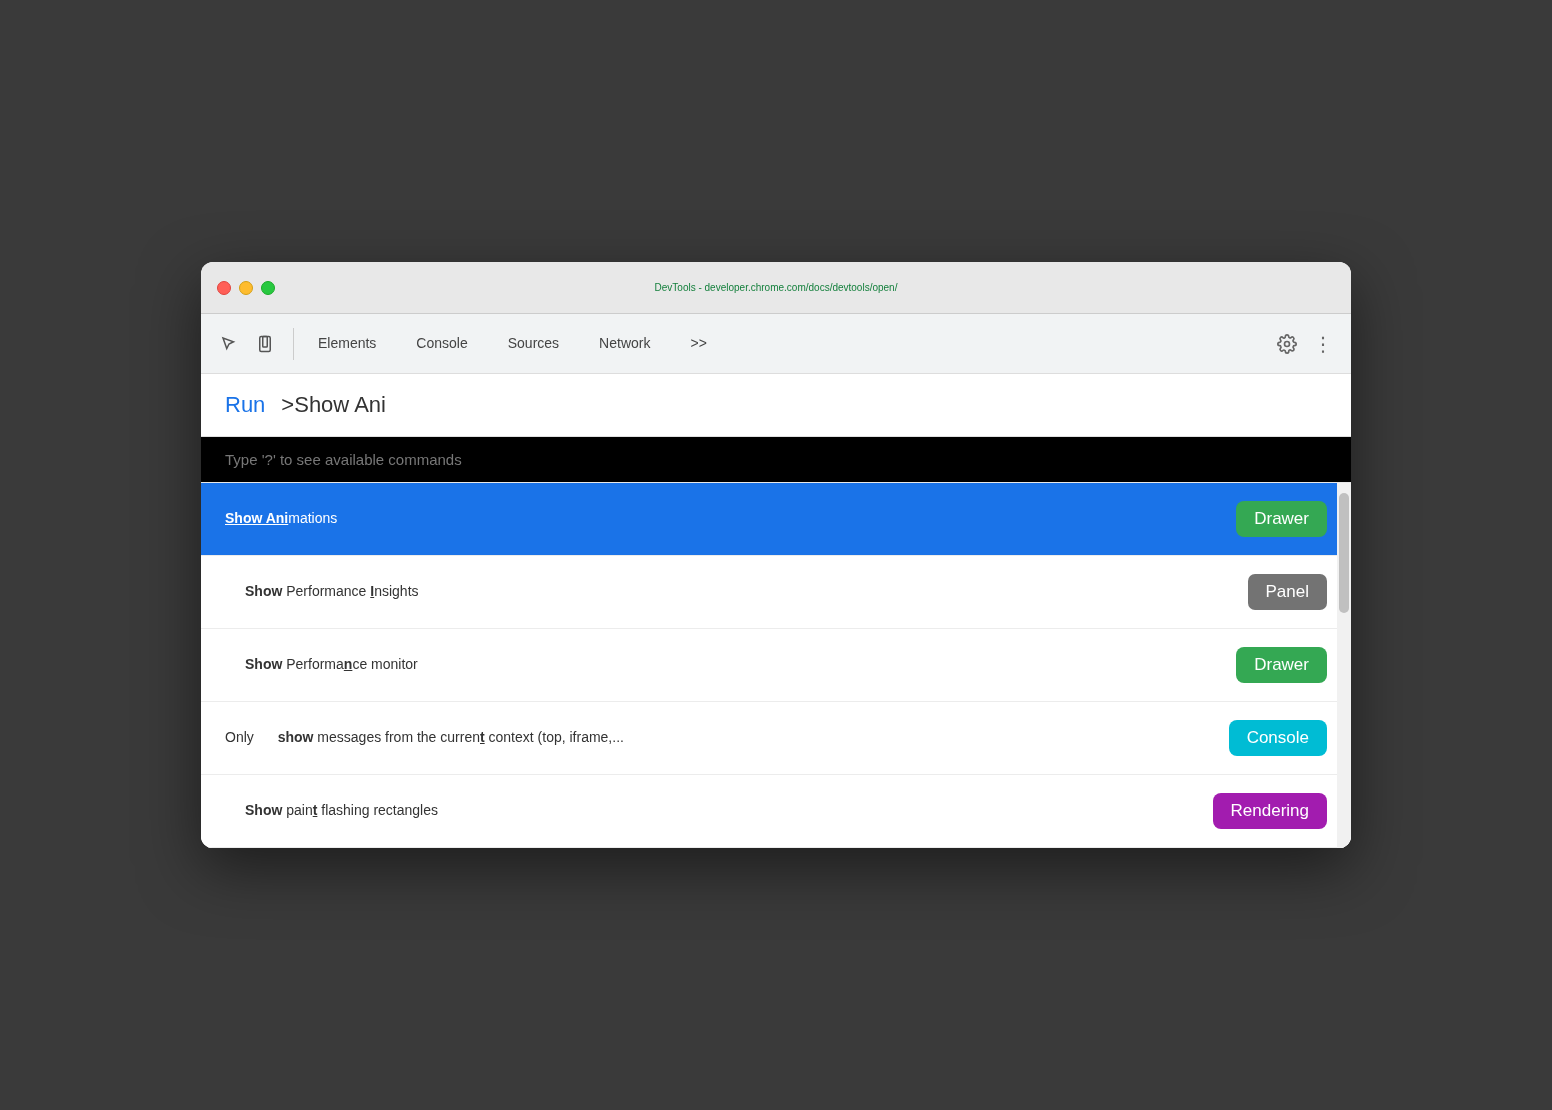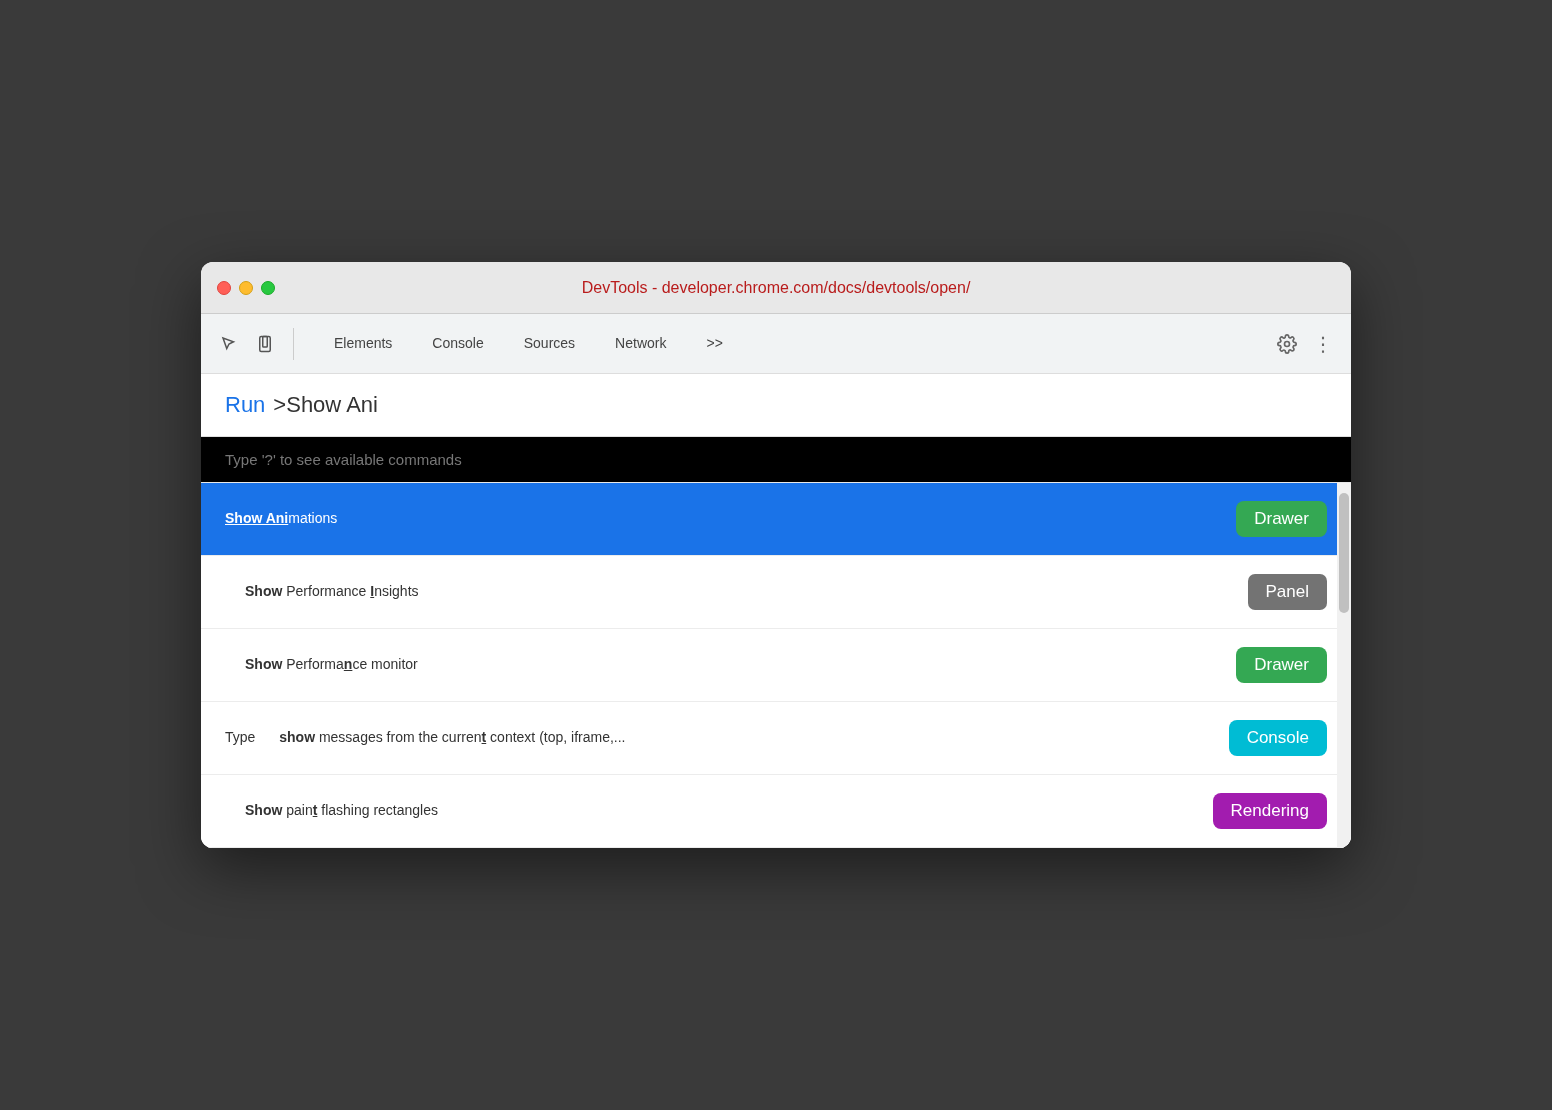--- a/index.html
+++ b/index.html
@@ -45,33 +45,33 @@
     }
 
     .traffic-close { background: #ff5f57; border: 1px solid #e0443e; }
     .traffic-minimize { background: #febc2e; border: 1px solid #d4a017; }
     .traffic-maximize { background: #28c840; border: 1px solid #1aab29; }
 
     .titlebar-text {
       position: absolute;
       left: 50%;
       transform: translateX(-50%);
-      font-size: 16px;
-      color: #b91c1c;
+      font-size: 10px;
+      color: #15803d;
       font-weight: 500;
     }
 
     .toolbar {
       background: #f1f3f4;
       height: 60px;
       display: flex;
       align-items: center;
       padding: 0 12px;
       border-bottom: 1px solid #ddd;
-      gap: 16px;
+      gap: 0;
     }
 
     .toolbar-icons {
       display: flex;
       align-items: center;
       gap: 4px;
       padding-right: 12px;
       border-right: 1px solid #ccc;
       margin-right: 4px;
     }
@@ -133,21 +133,21 @@
     .devtools-body {
       background: #fff;
     }
 
     .command-bar {
       padding: 18px 24px;
       border-bottom: 1px solid #e0e0e0;
       font-size: 22px;
       display: flex;
       align-items: flex-end;
-      gap: 8px;
+      gap: 16px;
     }
 
     .command-run {
       color: #1a73e8;
       font-weight: 400;
     }
 
     .command-text {
       color: #333;
       font-weight: 400;
@@ -331,21 +331,21 @@
 
         <div class="result-item">
           <span class="result-item-text">
             <span class="bold" style="font-weight:700;">Show</span><span> Performa</span><span style="font-weight:700;text-decoration:underline;">n</span><span>ce monitor</span>
           </span>
           <span class="badge badge-drawer-green">Drawer</span>
         </div>
 
         <div class="result-item">
           <span class="result-item-text">
-            <span>Type </span><span class="bold" style="font-weight:700;">show</span><span> messages from the curren</span><span style="font-weight:700;text-decoration:underline;">t</span><span> context (top, iframe,...</span>
+            <span>Only </span><span class="bold" style="font-weight:700;">show</span><span> messages from the curren</span><span style="font-weight:700;text-decoration:underline;">t</span><span> context (top, iframe,...</span>
           </span>
           <span class="badge badge-console-cyan">Console</span>
         </div>
 
         <div class="result-item">
           <span class="result-item-text">
             <span class="bold" style="font-weight:700;">Show</span><span> pain</span><span style="font-weight:700;text-decoration:underline;">t</span><span> flashing rectangles</span>
           </span>
           <span class="badge badge-rendering-pink">Rendering</span>
         </div>

